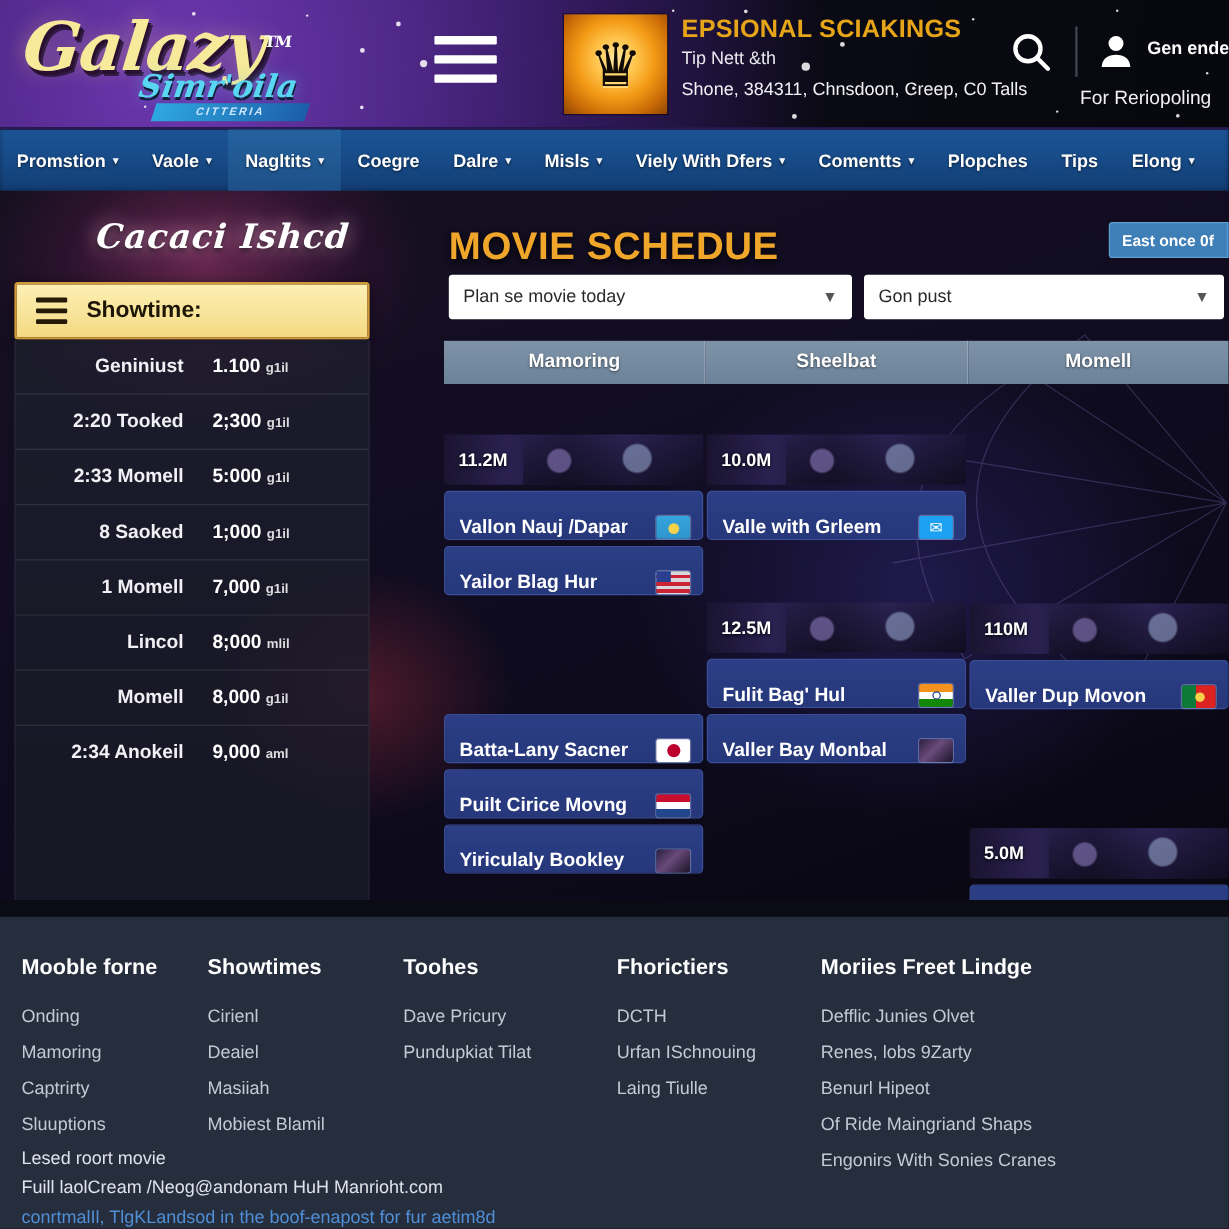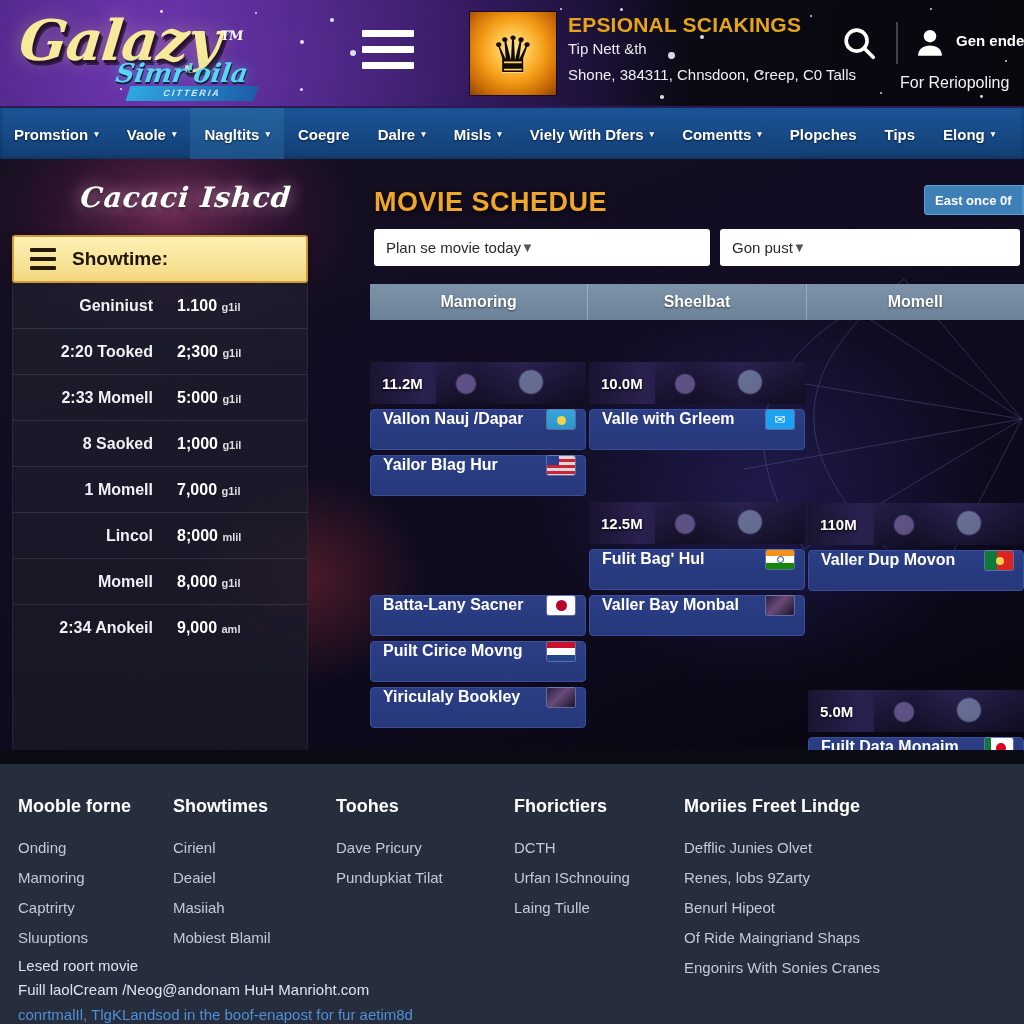--- a/index.html
+++ b/index.html
@@ -130,35 +130,36 @@
     padding:0 18px;box-sizing:border-box;cursor:pointer;
   }
   .side-row:last-child{border-bottom:none;}
   .side-row .nm{flex:1;text-align:right;padding-right:24px;font-size:16px;font-weight:700;color:#f0f0f5;white-space:nowrap;}
   .side-row .vl{width:112px;font-size:16px;font-weight:700;color:#fff;white-space:nowrap;}
   .side-row .vl em{font-style:normal;font-size:11px;opacity:.85;}
 
   
   .main{position:absolute;left:370px;top:0;width:654px;height:591px;}
   .main-title{
-    position:absolute;left:4px;top:28px;font-size:27px;font-weight:700;
+    position:absolute;left:4px;top:28px;font-size:32px;font-weight:700;
     color:#f0a62a;letter-spacing:.5px;
     text-shadow:0 2px 6px rgba(0,0,0,.8);
   }
   .pill{
     position:absolute;left:518px;top:26px;height:28px;display:flex;align-items:center;
     background:#3f7fb8;border:1px solid #5e9ed3;border-radius:3px;overflow:hidden;cursor:pointer;margin-left:36px;
   }
   .pill .txt{padding:0 10px;font-size:13px;font-weight:700;color:#fff;white-space:nowrap;}
   .pill .xbtn{width:36px;height:28px;background:#4e93cc;display:flex;align-items:center;justify-content:center;font-size:17px;font-weight:700;color:#fff;}
 
   .selects{position:absolute;left:4px;top:70px;width:646px;display:flex;gap:10px;}
   .sel{
     height:37px;background:#fff;border-radius:3px;display:flex;align-items:center;
     padding:0 12px;box-sizing:border-box;color:#2a2a2a;font-size:15px;cursor:pointer;
+    justify-content:space-between;
   }
   .sel.a{width:336px;}
   .sel.b{width:300px;}
   .sel .chev{font-size:13px;color:#555;}
 
   .cols{position:absolute;left:0;top:125px;width:654px;height:36px;display:flex;}
   .col-h{
     flex:1;display:flex;align-items:center;justify-content:center;
     background:linear-gradient(180deg,#7e93a8 0%,#6c8298 100%);
     border-right:1px solid rgba(255,255,255,.28);
@@ -183,21 +184,21 @@
       radial-gradient(circle at 30px 22px, rgba(150,130,200,.55) 0 9px, rgba(0,0,0,0) 11px),
       radial-gradient(circle at 95px 20px, rgba(170,190,230,.5) 0 11px, rgba(0,0,0,0) 13px),
       linear-gradient(180deg, rgba(40,30,70,.3), rgba(10,8,20,.55));
   }
   .poster .mval{position:relative;z-index:2;font-size:15px;font-weight:700;color:#fff;padding-left:12px;text-shadow:0 1px 3px #000;}
 
   .mcard{
     position:relative;height:41px;margin-bottom:5px;border-radius:4px;
     background:linear-gradient(180deg,#2c3f86 0%,#26377a 100%);
     border:1px solid #3a4f9c;
-    display:flex;align-items:flex-start;justify-content:space-between;
+    display:flex;align-items:flex-end;justify-content:space-between;
     padding:0 10px 0 12px;box-sizing:border-box;cursor:pointer;
   }
   .mcard .nm{font-size:16px;font-weight:700;color:#fff;white-space:nowrap;overflow:hidden;text-overflow:ellipsis;}
   .mcard .flag{width:28px;height:19px;border-radius:2px;flex:0 0 auto;margin-left:8px;box-shadow:0 0 0 1px rgba(255,255,255,.25);}
   .spacer{height:47px;}
 
   .f-kz{background:linear-gradient(180deg,#36a4dd 0%,#2e95cc 100%);position:relative;}
   .f-kz::after{content:"";position:absolute;left:50%;top:50%;width:9px;height:9px;margin:-4px 0 0 -4px;border-radius:50%;background:#f6d24a;}
   .f-us{background:repeating-linear-gradient(180deg,#d7d7dd 0 3px,#c23 3px 6px);position:relative;}
   .f-us::after{content:"";position:absolute;left:0;top:0;width:12px;height:9px;background:#2a3f8f;}

